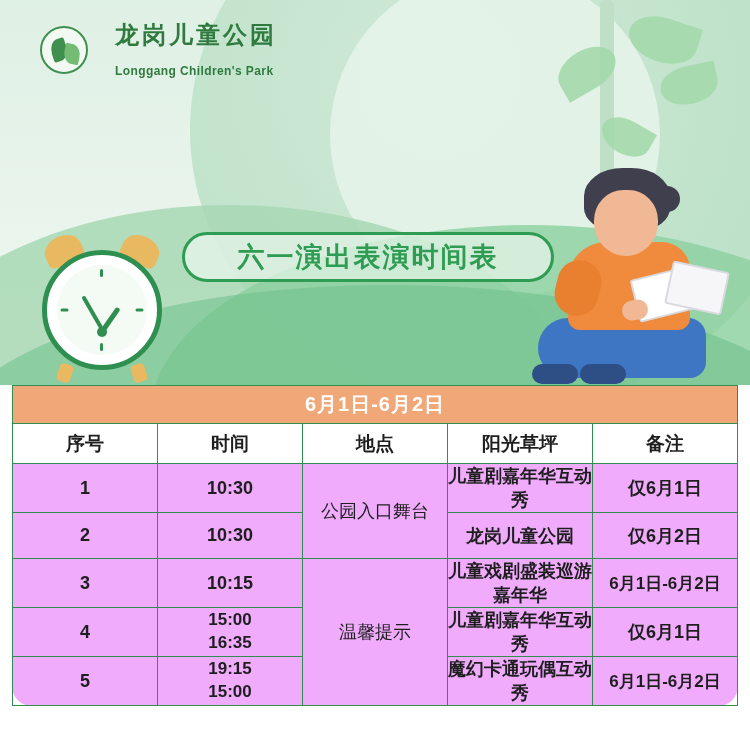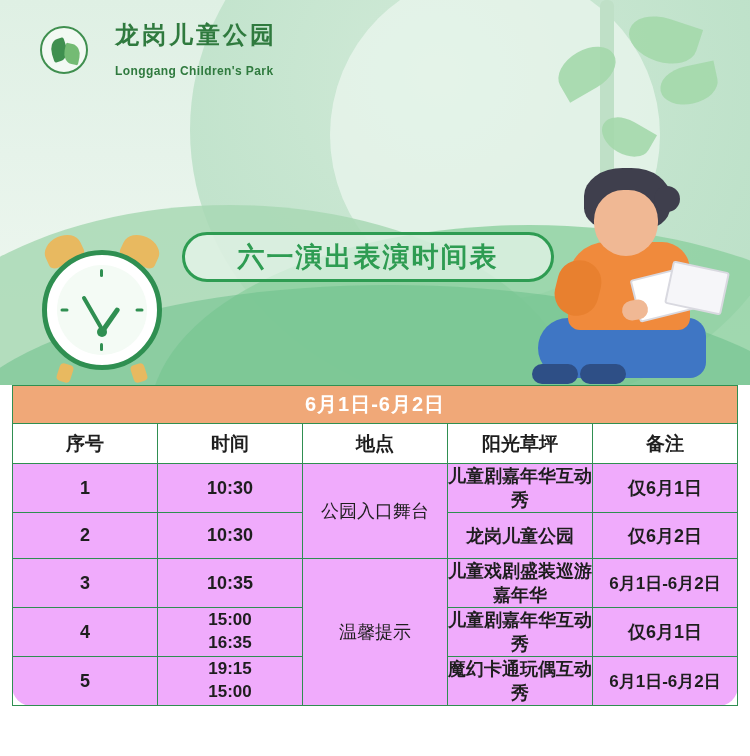--- a/index.html
+++ b/index.html
@@ -360,21 +360,21 @@
 
       <tr>
         <td class="cell">2</td>
         <td class="cell">10:30</td>
         <td class="cell">龙岗儿童公园</td>
         <td class="cell">仅6月2日</td>
       </tr>
 
       <tr>
         <td class="cell">3</td>
-        <td class="cell">10:35</td>
+        <td class="cell">10:15</td>
         <td class="cell place" rowspan="3">温馨提示</td>
         <td class="cell">儿童戏剧盛装巡游嘉年华</td>
         <td class="cell small">6月1日-6月2日</td>
       </tr>
 
       <tr>
         <td class="cell">4</td>
         <td class="cell time-two">
           <div>
                 <div>15:00</div>

